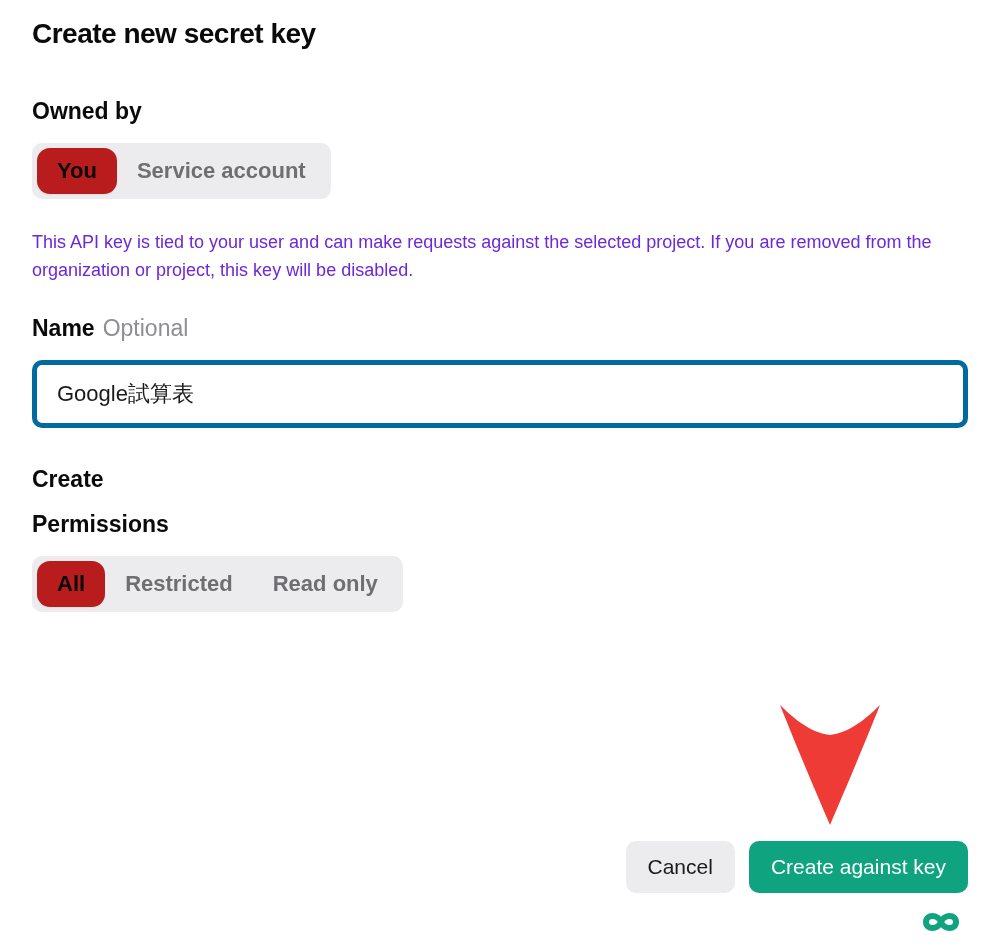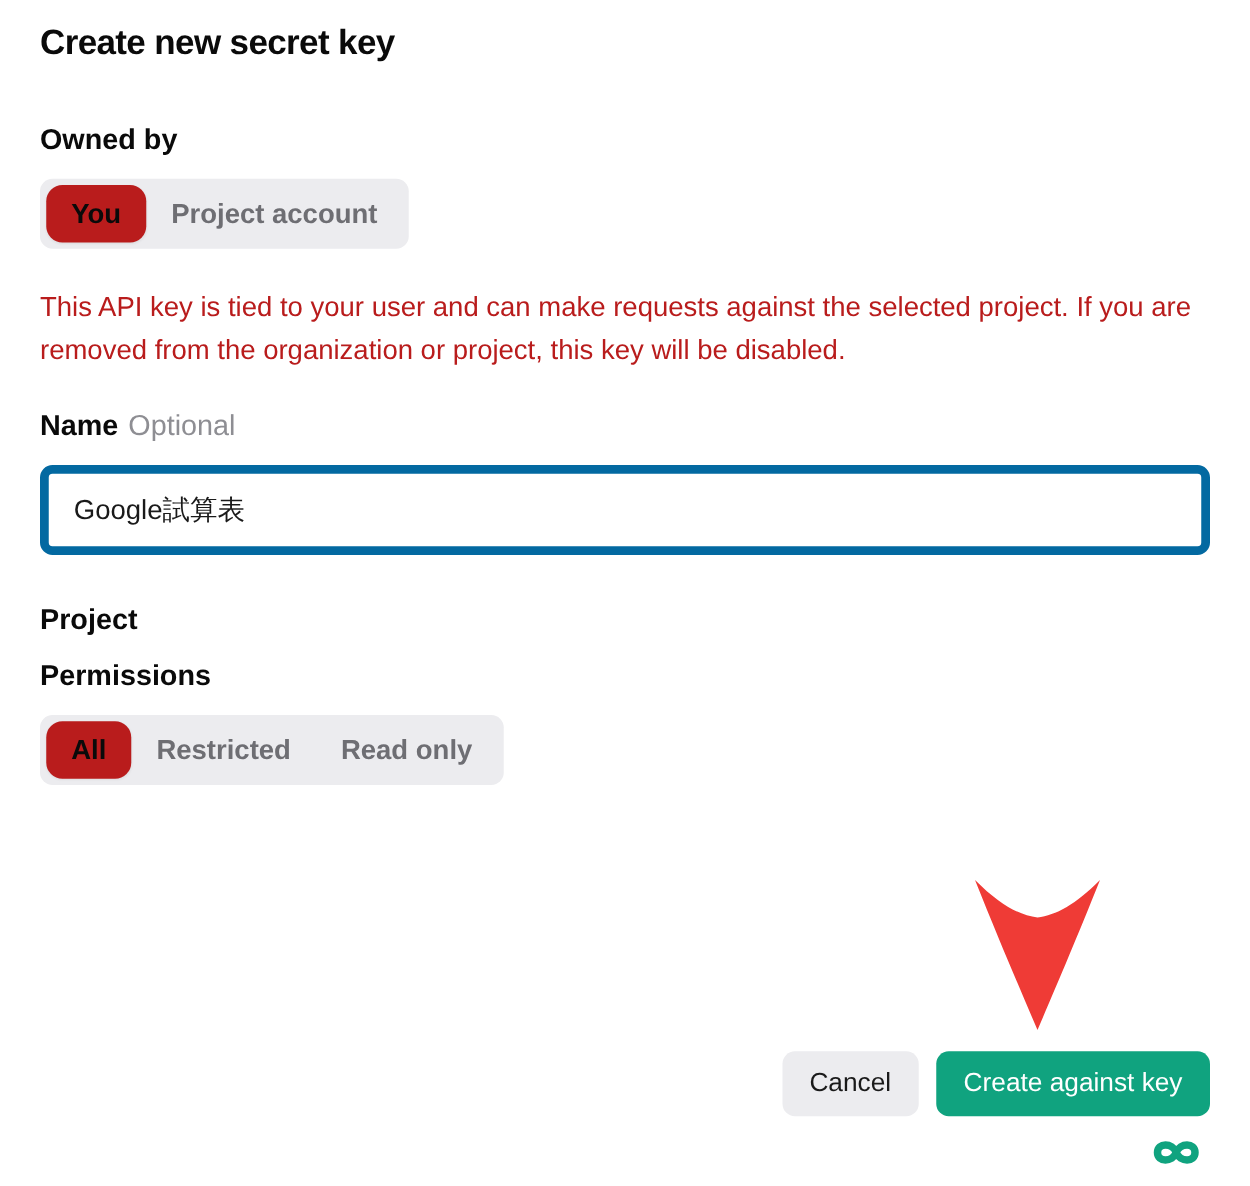--- a/index.html
+++ b/index.html
@@ -45,28 +45,28 @@
       border: none;
       background: transparent;
     }
     .segmented .seg.active {
       background: #b91c1c;
       color: #0a0a0a;
       box-shadow: 0 1px 2px rgba(0,0,0,0.06);
       border-radius: 13px;
     }
     .desc {
-      font-size: 22px;
+      font-size: 18px;
       line-height: 1.55;
-      color: #b91c1c;
+      color: #6d28d9;
       margin-bottom: 30px;
     }
     .input-text {
       width: 100%;
-      border: 7px solid #0369a1;
+      border: 5px solid #0369a1;
       border-radius: 10px;
       padding: 16px 20px;
       font-size: 22px;
       color: #1a1a1a;
       font-family: inherit;
       margin-bottom: 38px;
     }
     .select-wrap {
       position: relative;
       width: 100%;
@@ -147,35 +147,35 @@
   </style>
 </head>
 <body>
 
 <h1 class="title">Create new secret key</h1>
 
 <div>
   <div class="section-label">Owned by</div>
   <div class="segmented">
     <button class="seg active">You</button>
-    <button class="seg">Project account</button>
+    <button class="seg">Service account</button>
   </div>
 </div>
 
 <p class="desc">This API key is tied to your user and can make requests against the selected project. If you are removed from the organization or project, this key will be disabled.</p>
 
 <div>
   <div class="section-label">
     <span>Name</span><span class="optional">Optional</span>
   </div>
   <input type="text" class="input-text" value="Google試算表" style="">
 </div>
 
 <div>
-  <div class="section-label">Project</div>
+  <div class="section-label">Create</div>
 </div>
 
 <div>
   <div class="section-label">Permissions</div>
   <div class="segmented">
     <button class="seg active">All</button>
     <button class="seg">Restricted</button>
     <button class="seg">Read only</button>
   </div>
 </div>

